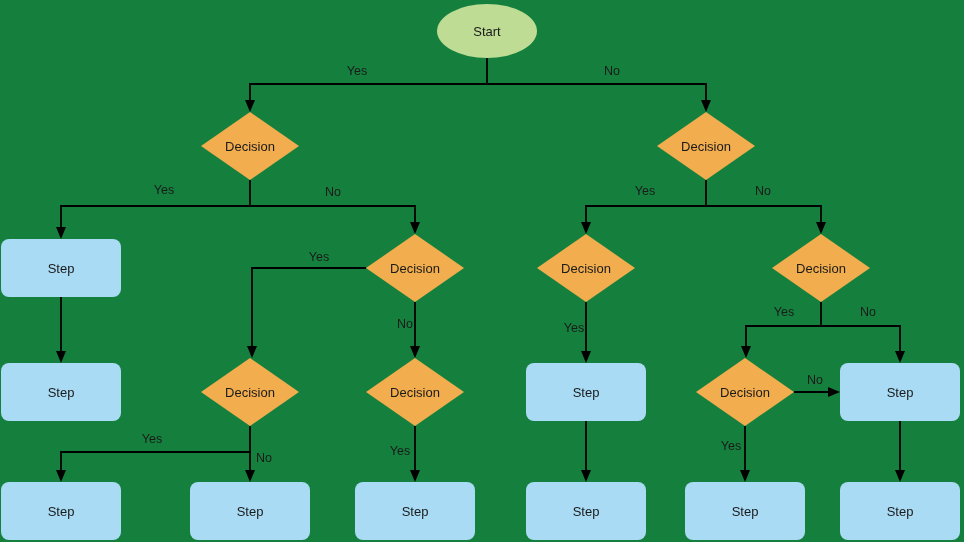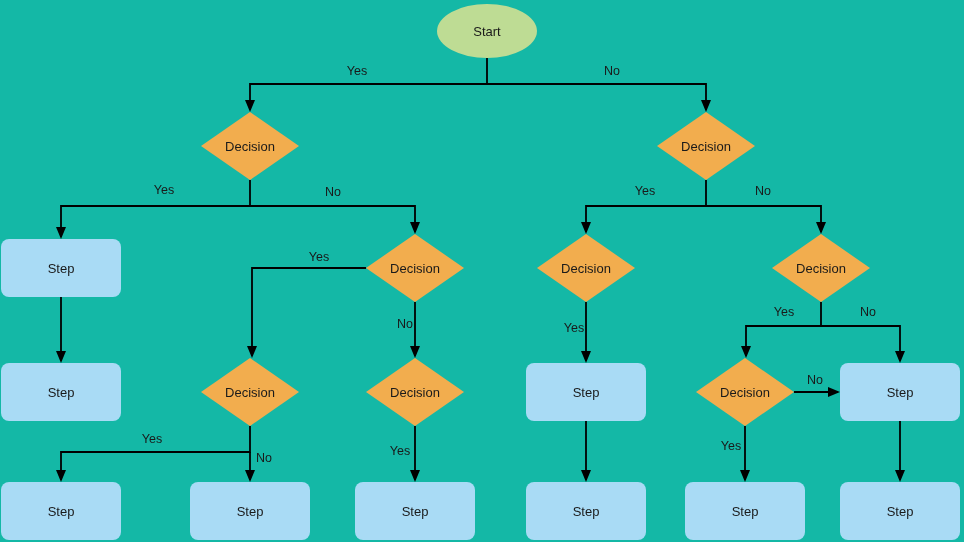--- a/index.html
+++ b/index.html
@@ -4,21 +4,21 @@
 <style>
   html, body {
     margin: 0;
     padding: 0;
     background: #ffffff;
   }
   .stage {
     width: 964px;
     height: 542px;
     position: relative;
-    background: #14b8a6;
+    background: #15803d;
     overflow: hidden;
   }
   svg {
     display: block;
   }
   .node-label {
     font-family: "Liberation Sans", sans-serif;
     font-size: 13px;
     text-anchor: middle;
     dominant-baseline: central;

